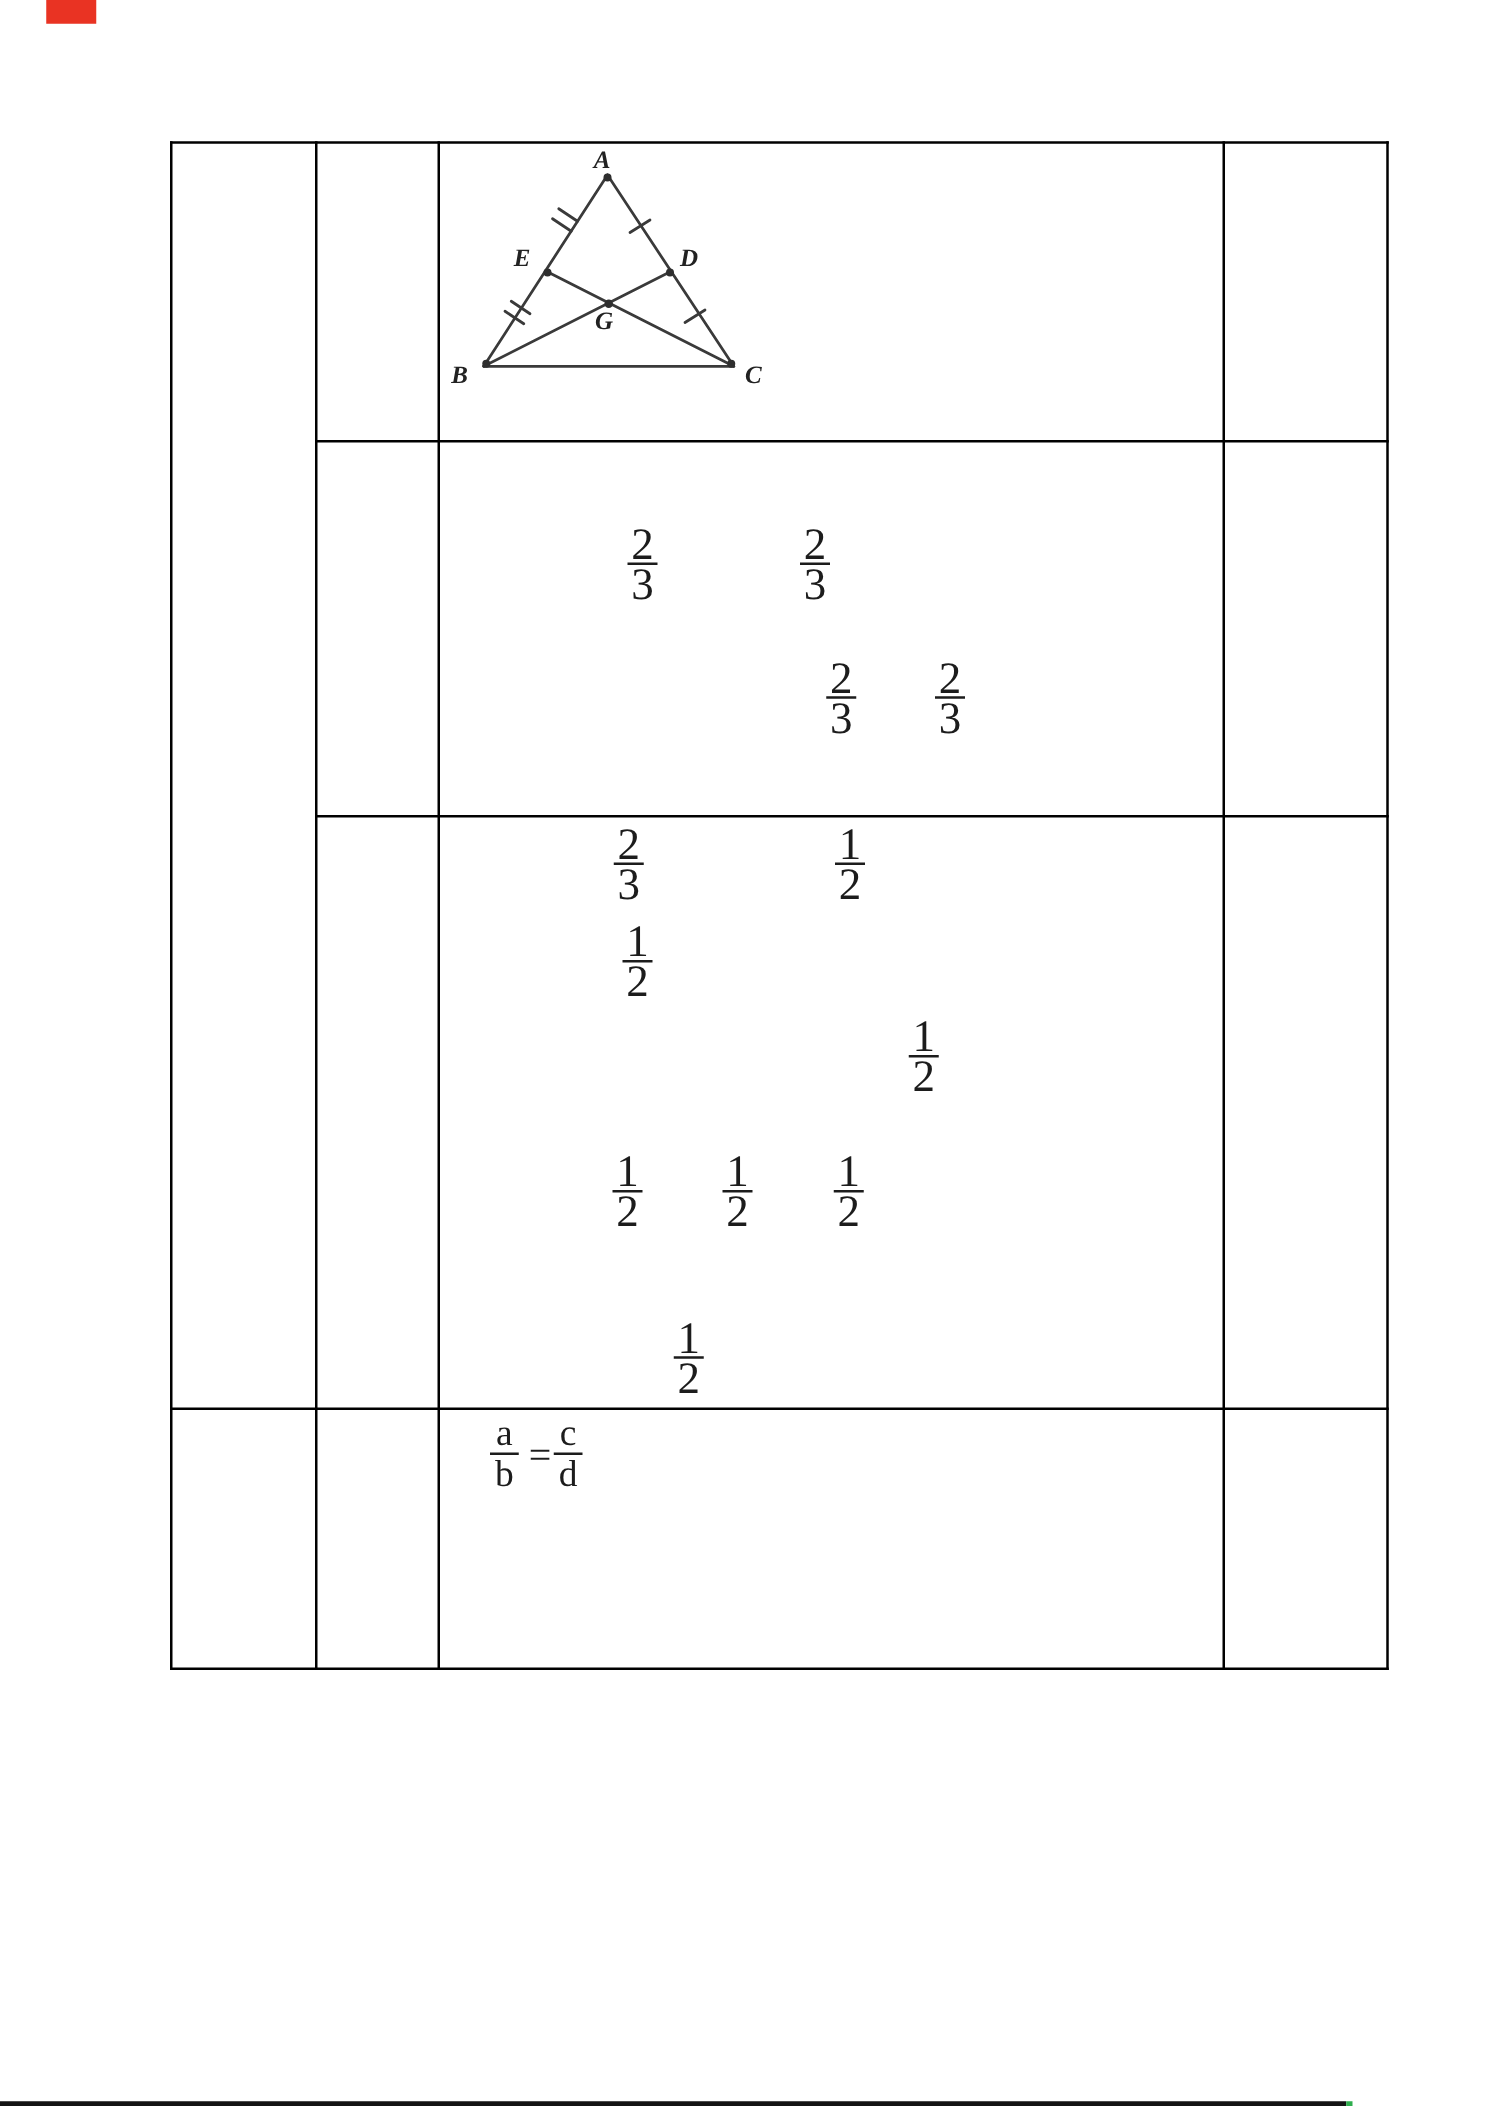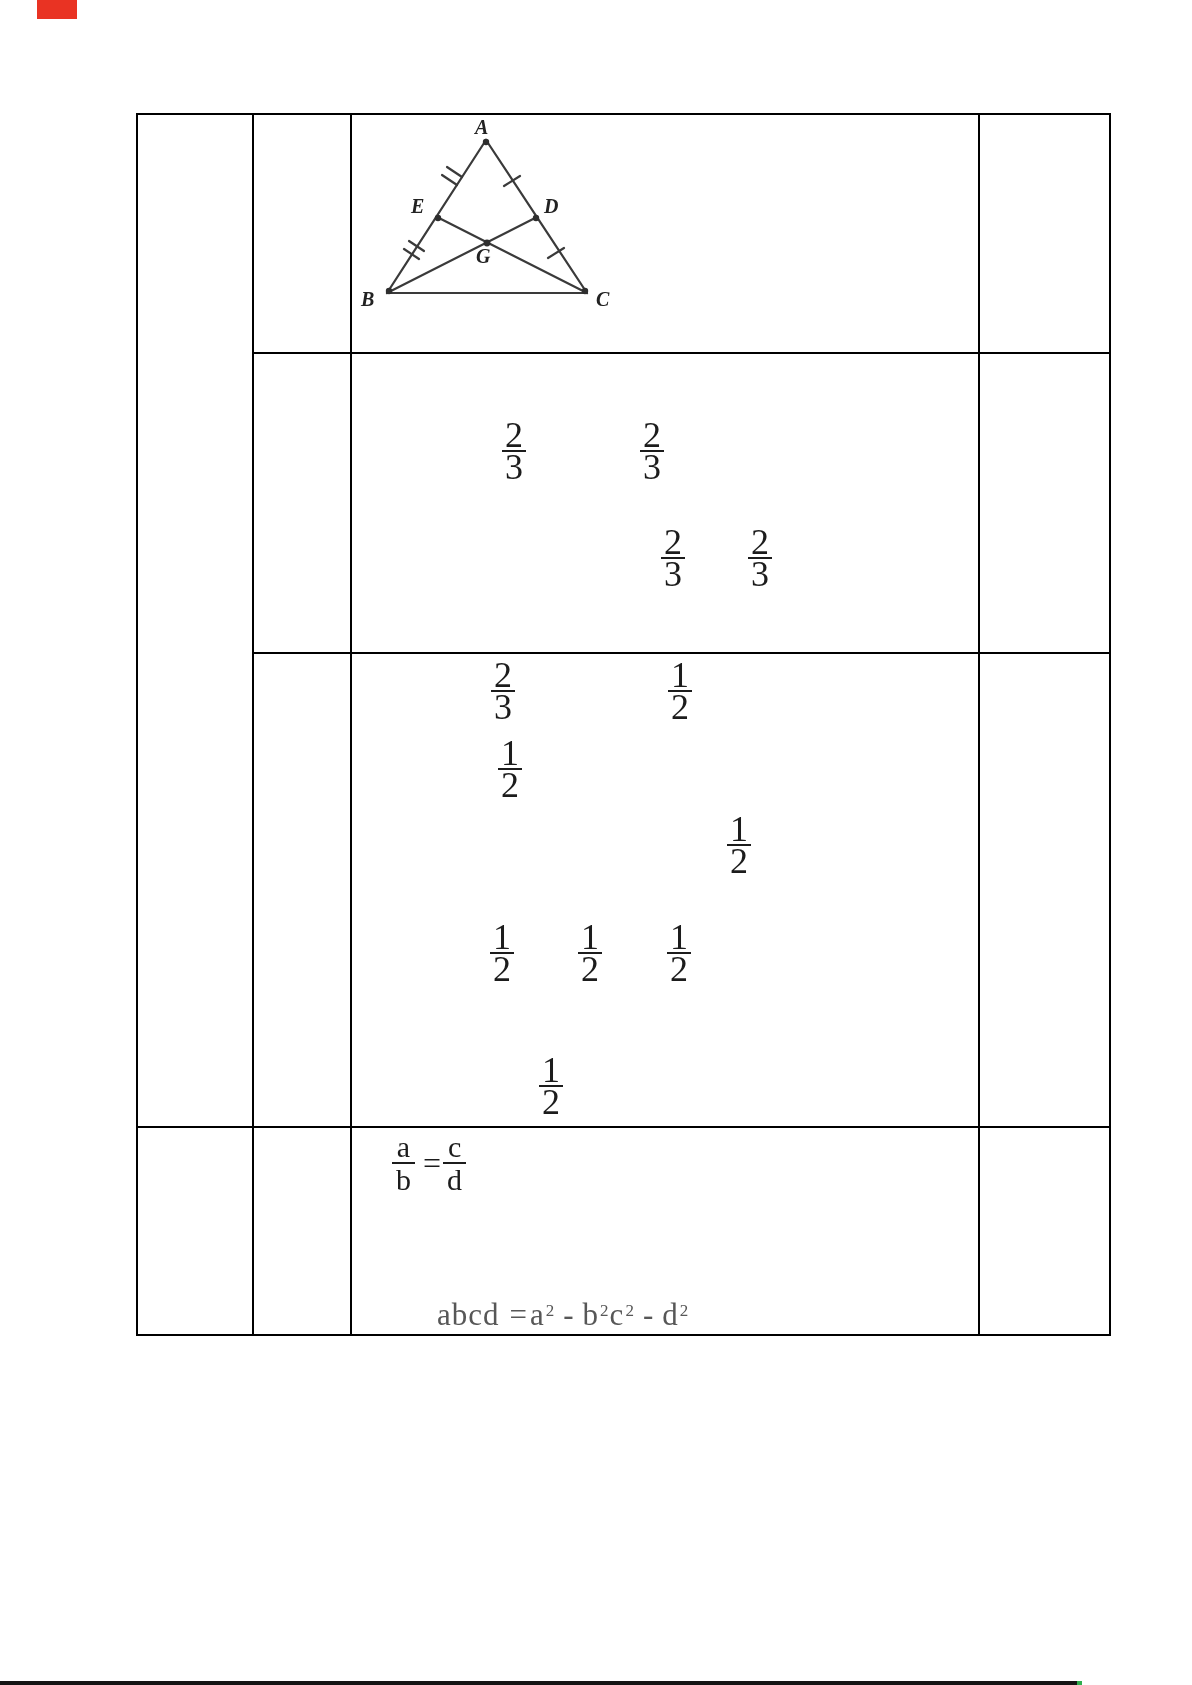--- a/index.html
+++ b/index.html
@@ -140,17 +140,14 @@
       <span class="num">a</span>
       <span class="den">b</span>
     </span>
     <span class="equals">=</span>
     <span class="frac2">
       <span class="num">c</span>
       <span class="den">d</span>
     </span>
   </div>
 
-  <div class="eq2">
-    <span>abcd</span><span class="eqsign">=</span><span>a</span><sup>2</sup><span class="minus">-</span><span>b</span><sup>2</sup><span>c</span><sup>2</sup><span class="minus">-</span><span>d</span><sup>2</sup>
-  </div>
 
 </div>
 
 </body></html>

